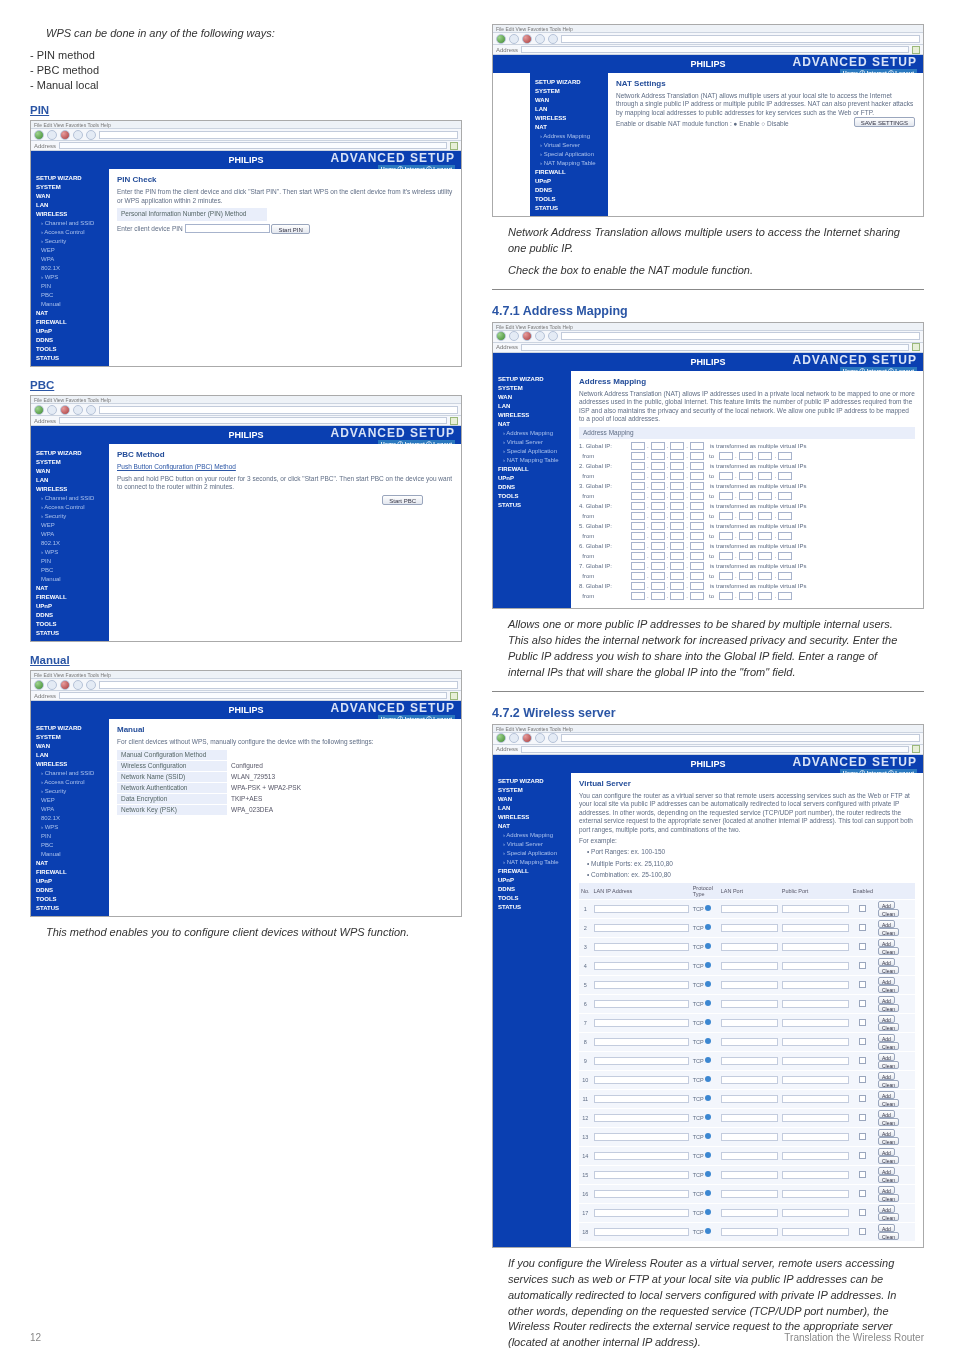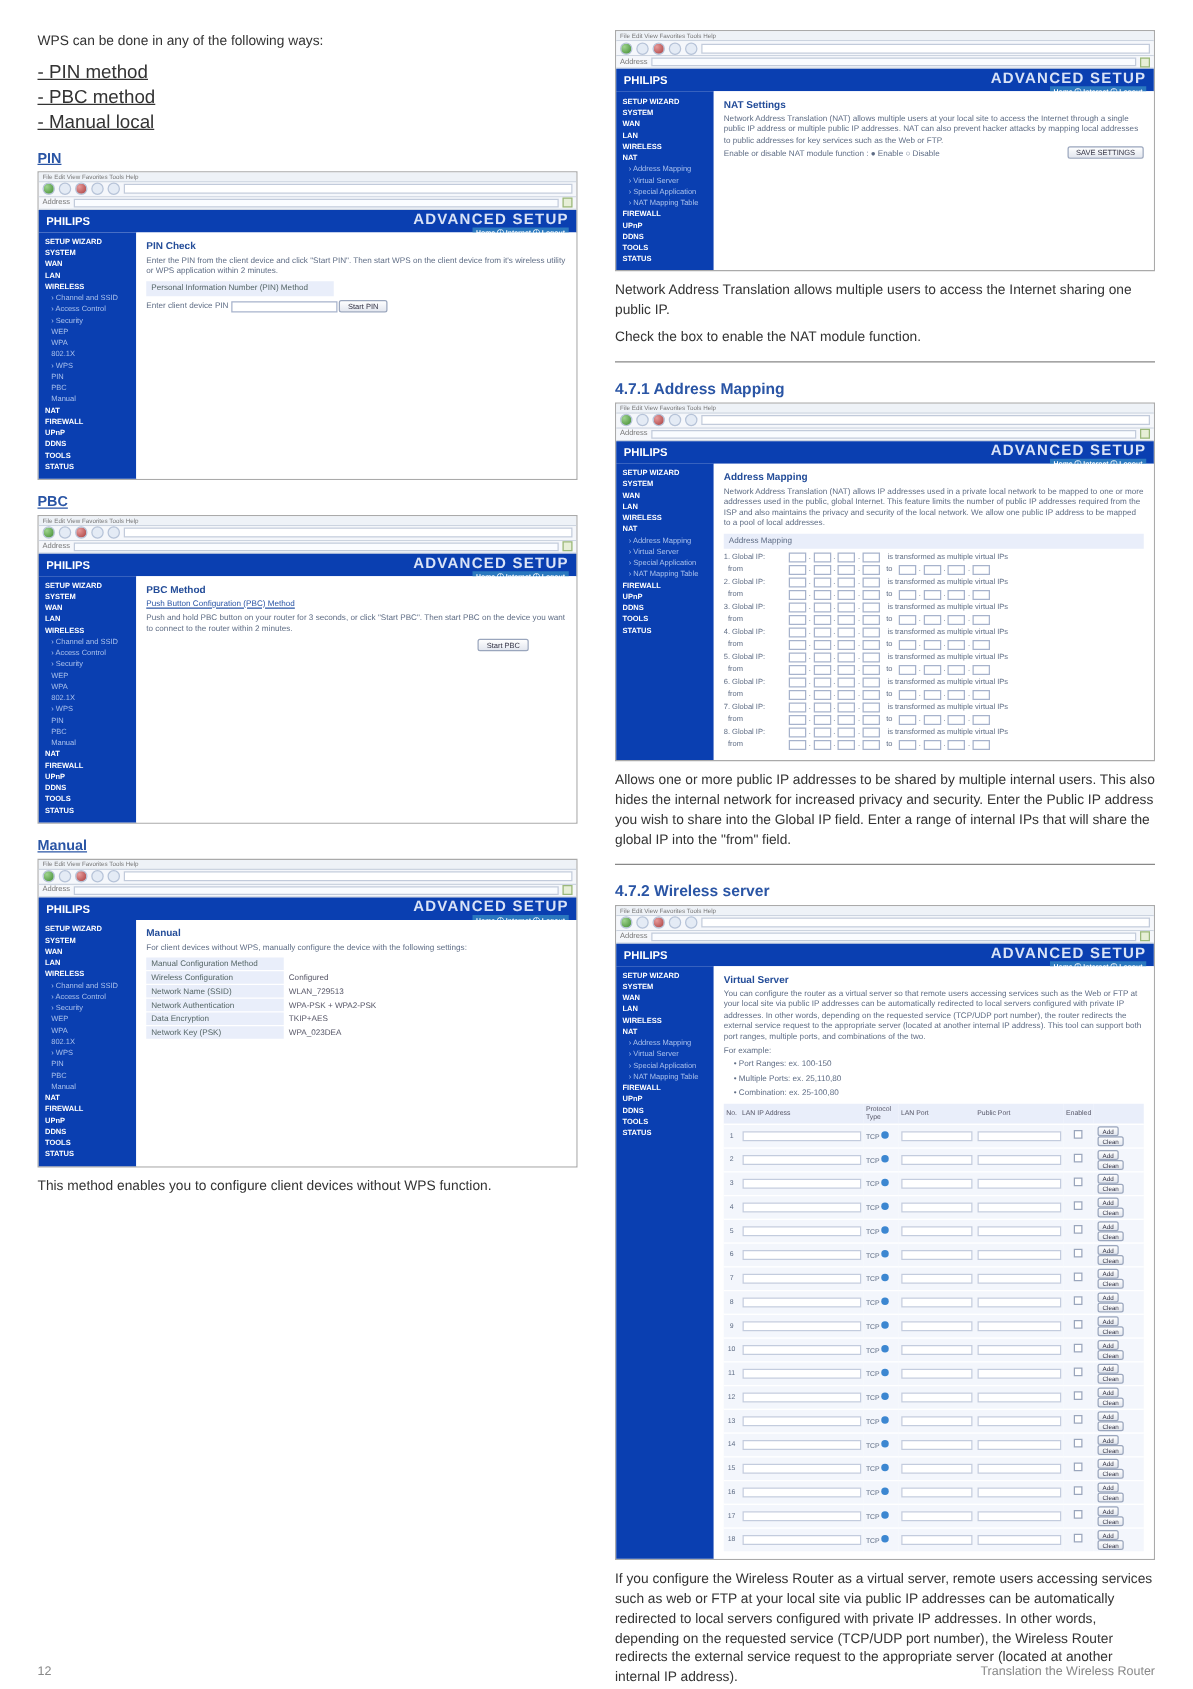--- a/index.html
+++ b/index.html
@@ -8,22 +8,22 @@
     font-size: 11px;
     color: #333;
     background: #fff;
     width: 954px;
     margin: 0 auto;
     display: flex;
     gap: 30px;
     padding: 20px 30px 10px 30px;
   }
   .col { flex: 1; min-width: 0; }
-  .body-text { font-size: 11px; line-height: 1.45; margin: 6px 0; }
-  .bullet { font-size: 15px; line-height: 1.35; text-decoration: underline; }
+  .body-text { font-size: 11px; line-height: 1.45; margin: 6px 16px; font-style: italic; }
+  .bullet { font-size: 11px; line-height: 1.35; }
   .heading-underline {
     color: #2a55a5;
     font-weight: bold;
     text-decoration: underline;
     margin: 12px 0 4px 0;
     font-size: 11.5px;
   }
   .section-4-7 {
     color: #2a55a5;
     font-weight: bold;
@@ -96,20 +96,21 @@
   }
   .go-square { width: 8px; height: 8px; background: #e7efd7; border: 1px solid #9bb87b; }
 
   .philips-bar {
     background: #0a3fb1;
     color: #fff;
     font-weight: bold;
     font-size: 9px;
     padding: 4px 6px;
     position: relative;
+    text-align: center;
   }
   .adv-setup {
     position: absolute;
     right: 6px;
     top: 0;
     color: #d9e3f7;
     font-size: 12px;
     font-weight: bold;
     letter-spacing: 1px;
   }
@@ -120,21 +121,21 @@
     background: #2a78bf;
     color: #fff;
     font-size: 5.5px;
     padding: 1px 3px;
   }
 
   .router-body {
     display: flex;
     min-height: 150px;
   }
-  .router-body.short { min-height: 120px; }
+  .router-body.short { min-height: 120px; padding-left: 37px; }
   .router-body.tall { min-height: 210px; }
   .sidebar {
     width: 78px;
     background: #0a3fb1;
     color: #fff;
     font-size: 6px;
     padding: 4px 0;
   }
   .sidebar div {
     padding: 1.5px 5px;

